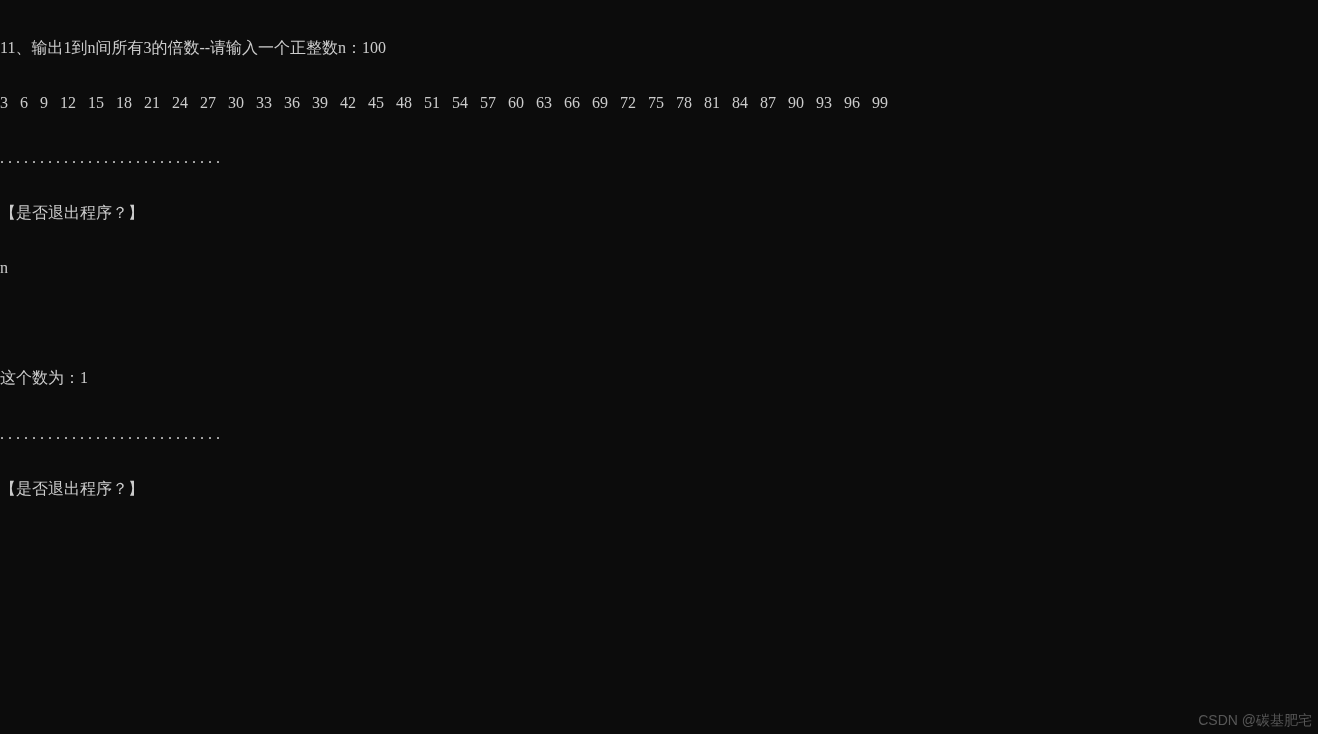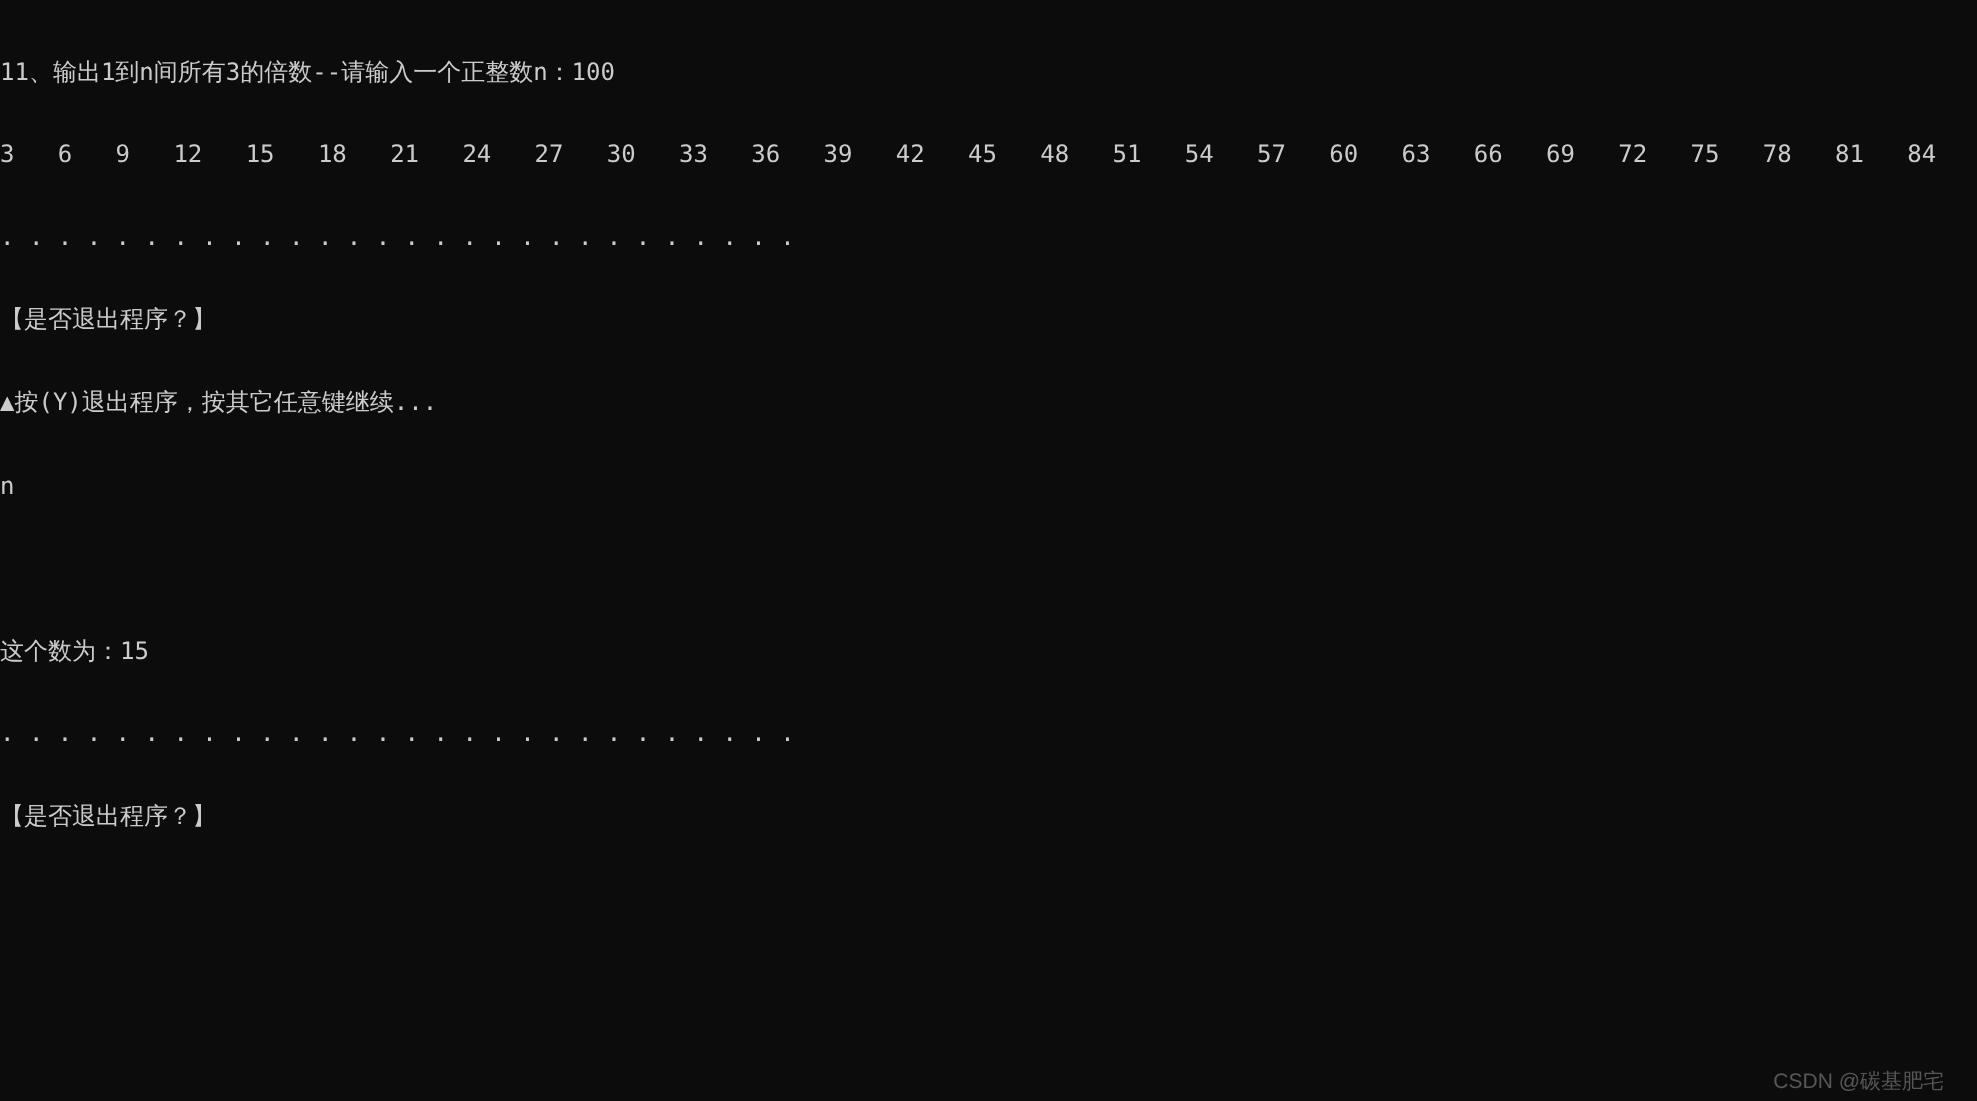--- a/index.html
+++ b/index.html
@@ -19,43 +19,43 @@
       position: relative;
       padding: 2px 0 0 0;
     }
     .terminal {
       white-space: pre;
       letter-spacing: 0;
     }
     .line {
       display: block;
       min-height: 18px;
+      font-family: Liberation Serif, serif;
     }
     .watermark {
       position: absolute;
       bottom: 6px;
-      right: 22px;
+      right: 6px;
       color: #888888;
       font-size: 14px;
       font-family: "Microsoft YaHei", sans-serif;
       opacity: 0.6;
     }
   </style>
 </head>
 <body>
 
 <div class="terminal">
   <span class="line">11、输出1到n间所有3的倍数--请输入一个正整数n：100</span>
   <span class="line">3   6   9   12   15   18   21   24   27   30   33   36   39   42   45   48   51   54   57   60   63   66   69   72   75   78   81   84   87   90   93   96   99</span>
   <span class="line">. . . . . . . . . . . . . . . . . . . . . . . . . . . .</span>
   <span class="line">【是否退出程序？】</span>
-  <span class="line">▲按(Y)退出程序，按其它任意键继续...</span>
   <span class="line">n</span>
   <span class="line"></span>
-  <span class="line">这个数为：15</span>
+  <span class="line">这个数为：1</span>
   <span class="line">. . . . . . . . . . . . . . . . . . . . . . . . . . . .</span>
   <span class="line">【是否退出程序？】</span>
   
   
   
   
   
   
   
   

